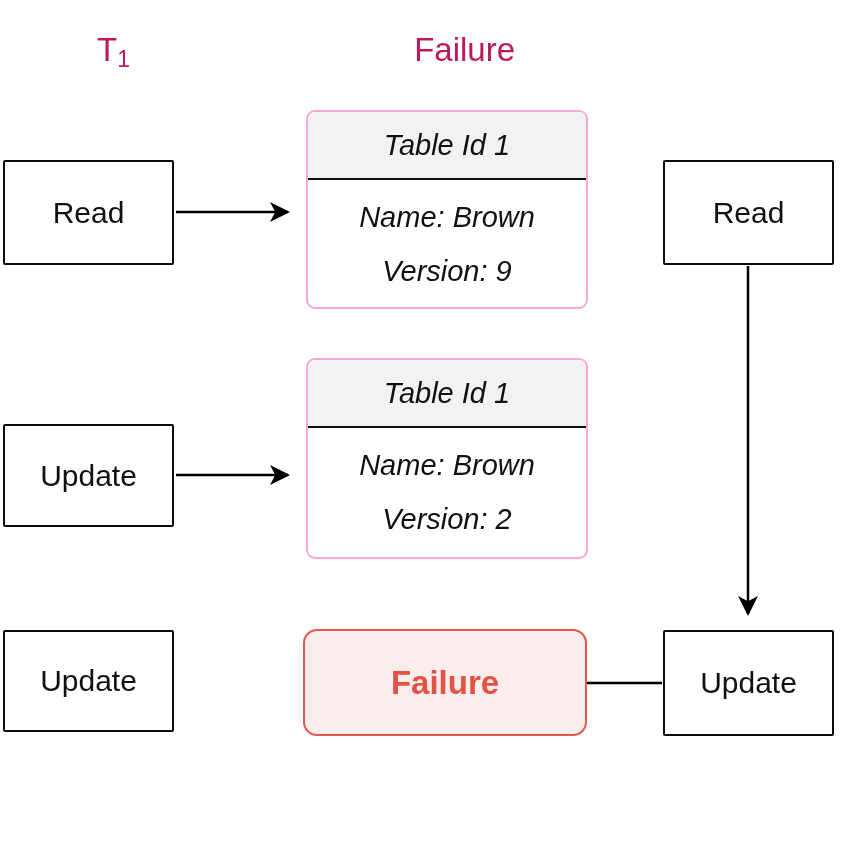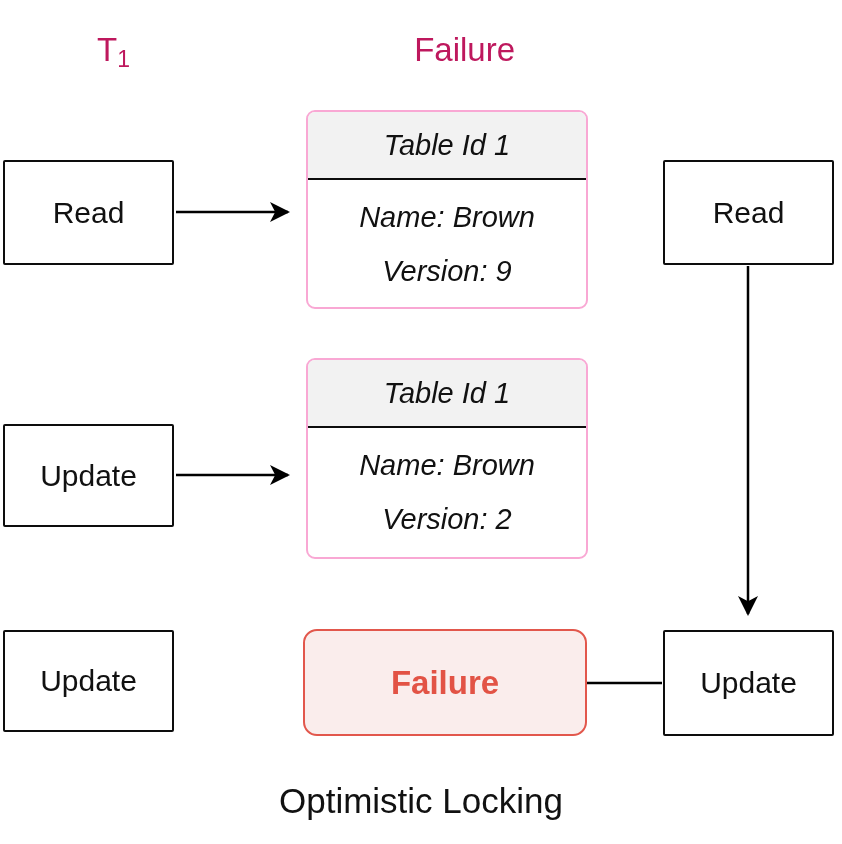--- a/index.html
+++ b/index.html
@@ -152,15 +152,14 @@
   <div class="db-table db-table-2">
     <div class="tbl-header">Table Id 1</div>
     <div class="tbl-body">
       <div class="tbl-row">Name: Brown</div>
       <div class="tbl-row">Version: 2</div>
     </div>
   </div>
 
   <div class="failure-box">Failure</div>
 
-  <div class="caption">Optimistic Locking</div>
 
 </div>
 
 </body></html>

